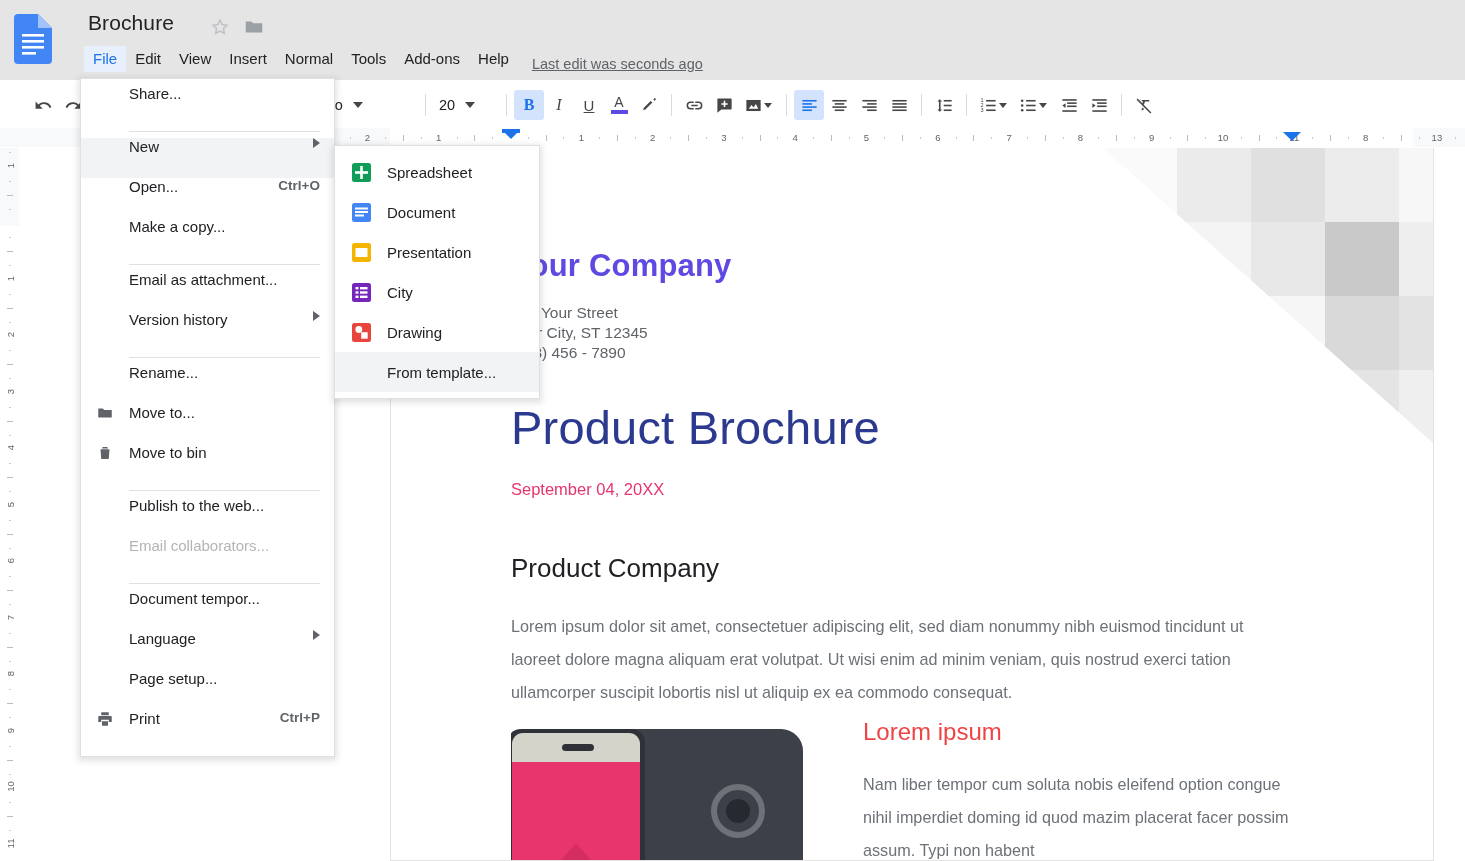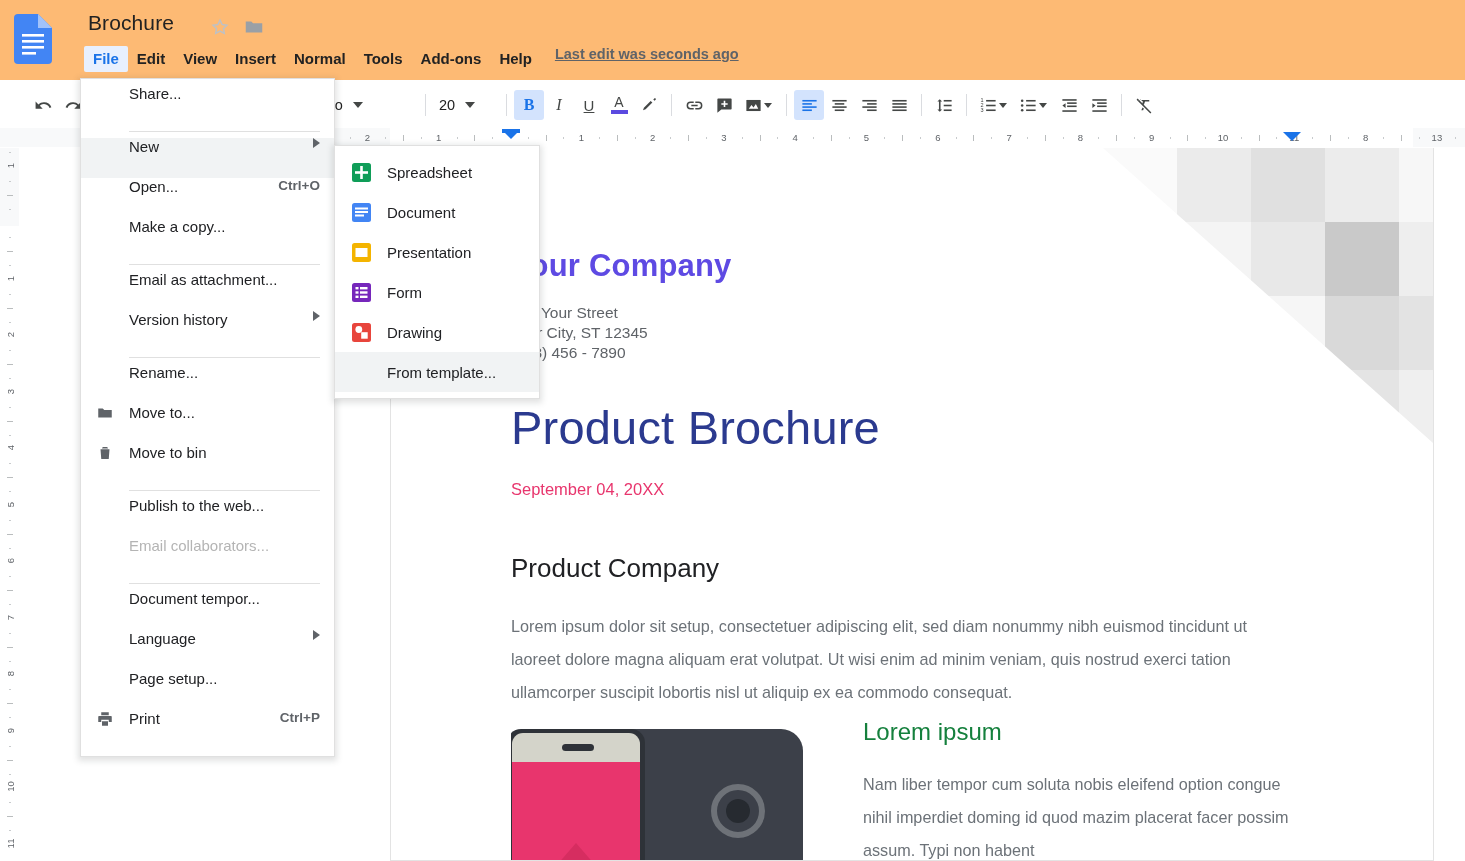--- a/index.html
+++ b/index.html
@@ -5,32 +5,32 @@
   * { box-sizing: border-box; margin: 0; padding: 0; }
   html, body {
     width: 1465px; height: 861px;
     font-family: "Liberation Sans", sans-serif;
     background: #ffffff;
     overflow: hidden;
   }
   #app { position: relative; width: 1465px; height: 861px; }
 
   
-  .topbar { position: absolute; left: 0; top: 0; width: 1465px; height: 80px; background: #fdba74; }
+  .topbar { position: absolute; left: 0; top: 0; width: 1465px; height: 80px; background: #e5e5e5; }
   .docs-logo { position: absolute; left: 14px; top: 14px; width: 38px; height: 50px; }
   .docs-logo svg { display: block; }
   .doc-title {
     position: absolute; left: 88px; top: 11px;
     font-size: 21px; color: #222; letter-spacing: .1px; white-space: nowrap;
   }
   .title-icon { position: absolute; top: 16px; cursor: pointer; }
   .star-icon { left: 209px; }
   .folder-icon { left: 243px; }
 
-  .menubar { position: absolute; left: 84px; top: 46px; display: flex; align-items: flex-start; height: 26px; font-weight: bold; }
+  .menubar { position: absolute; left: 84px; top: 46px; display: flex; align-items: flex-end; height: 26px; }
   .menu-item {
     font-size: 15px; color: #222; padding: 3px 9px; border-radius: 2px;
     cursor: pointer; white-space: nowrap; line-height: 20px;
   }
   .menu-item.active { background: #e8f0fe; color: #1a73e8; }
   .last-edit {
     margin-left: 14px; font-size: 14.5px; color: #5f6368;
     text-decoration: underline; cursor: pointer; white-space: nowrap;
   }
 
@@ -109,21 +109,21 @@
     position: absolute; left: 120px; top: 405px;
     font-size: 26px; color: #202124; white-space: nowrap;
   }
   .body-p {
     position: absolute; left: 120px; top: 462px; width: 760px;
     font-size: 16.2px; color: #6c7278; line-height: 33px;
   }
   .phone-wrap { position: absolute; left: 120px; top: 575px; width: 330px; height: 140px; }
   .sub-h {
     position: absolute; left: 472px; top: 570px;
-    font-size: 24px; color: #15803d; white-space: nowrap;
+    font-size: 24px; color: #ef4444; white-space: nowrap;
   }
   .sub-p {
     position: absolute; left: 472px; top: 620px; width: 430px;
     font-size: 16.2px; color: #6c7278; line-height: 33px;
   }
 
   
   .dropdown {
     position: absolute; left: 80px; top: 78px; width: 255px;
     background: #fff; border: 1px solid #e0e0e0;
@@ -515,21 +515,21 @@
       <div class="company">Your Company</div>
       <div class="address">
         <div>123 Your Street</div>
         <div>Your City, ST 12345</div>
         <div>(123) 456 - 7890</div>
       </div>
 
       <div class="brochure-title">Product Brochure</div>
       <div class="doc-date">September 04, 20XX</div>
       <div class="sec-h">Product Company</div>
-      <div class="body-p">Lorem ipsum dolor sit setup, consectetuer adipiscing elit, sed diam nonummy nibh euismod tincidunt ut laoreet dolore magna aliquam erat volutpat. Ut wisi enim ad minim veniam, quis nostrud exerci tation ullamcorper suscipit lobortis nisl ut aliquip ex ea commodo consequat.</div>
+      <div class="body-p">Lorem ipsum dolor sit amet, consectetuer adipiscing elit, sed diam nonummy nibh euismod tincidunt ut laoreet dolore magna aliquam erat volutpat. Ut wisi enim ad minim veniam, quis nostrud exerci tation ullamcorper suscipit lobortis nisl ut aliquip ex ea commodo consequat.</div>
 
       <div class="phone-wrap">
         <svg width="330" height="140" viewBox="0 0 330 140">
 
           <path d="M120 6h150a22 22 0 0 1 22 22v140H120z" fill="#3c4049"></path>
           <circle cx="227" cy="88" r="24" fill="none" stroke="#6e7278" stroke-width="6"></circle>
           <circle cx="227" cy="88" r="12" fill="#262a30"></circle>
 
           <path d="M10 6h110a14 14 0 0 1 14 14v150H-4V20A14 14 0 0 1 10 6z" fill="#2e3238"></path>
           <path d="M12 10h106a11 11 0 0 1 11 11v18H1V21a11 11 0 0 1 11-11z" fill="#d4d4ca"></path>
@@ -662,21 +662,21 @@
         <span class="ic">
           <span class="sq" style="background:#7627bb"><svg width="19" height="19" viewBox="0 0 19 19">
               <rect x="3.5" y="4" width="3" height="2.4" fill="#fff"></rect>
               <rect x="8" y="4" width="7.5" height="2.4" fill="#fff"></rect>
               <rect x="3.5" y="8.3" width="3" height="2.4" fill="#fff"></rect>
               <rect x="8" y="8.3" width="7.5" height="2.4" fill="#fff"></rect>
               <rect x="3.5" y="12.6" width="3" height="2.4" fill="#fff"></rect>
               <rect x="8" y="12.6" width="7.5" height="2.4" fill="#fff"></rect>
             </svg></span>
         </span>
-        <span>Form</span>
+        <span>City</span>
       </div>
       <div class="smi">
         <span class="ic">
           <span class="sq" style="background:#e8453c"><svg width="19" height="19" viewBox="0 0 19 19">
               <circle cx="6.8" cy="6.5" r="3.4" fill="#fff"></circle>
               <rect x="9.2" y="9.2" width="6.5" height="6.5" fill="#fff"></rect>
             </svg></span>
         </span>
         <span>Drawing</span>
       </div>

